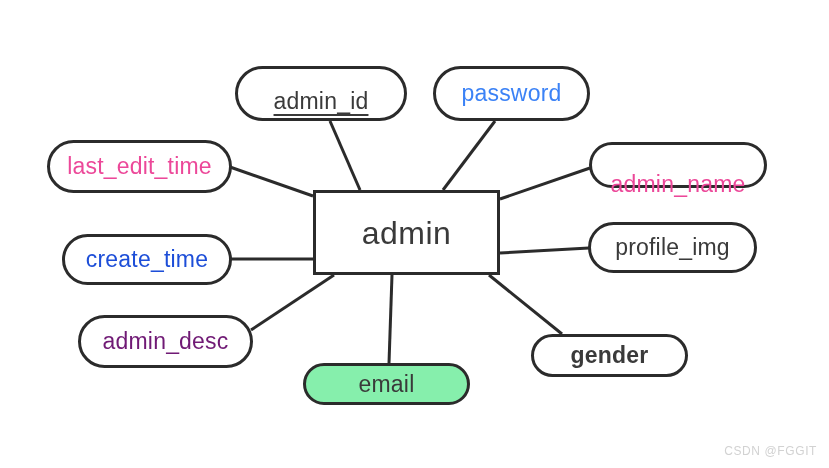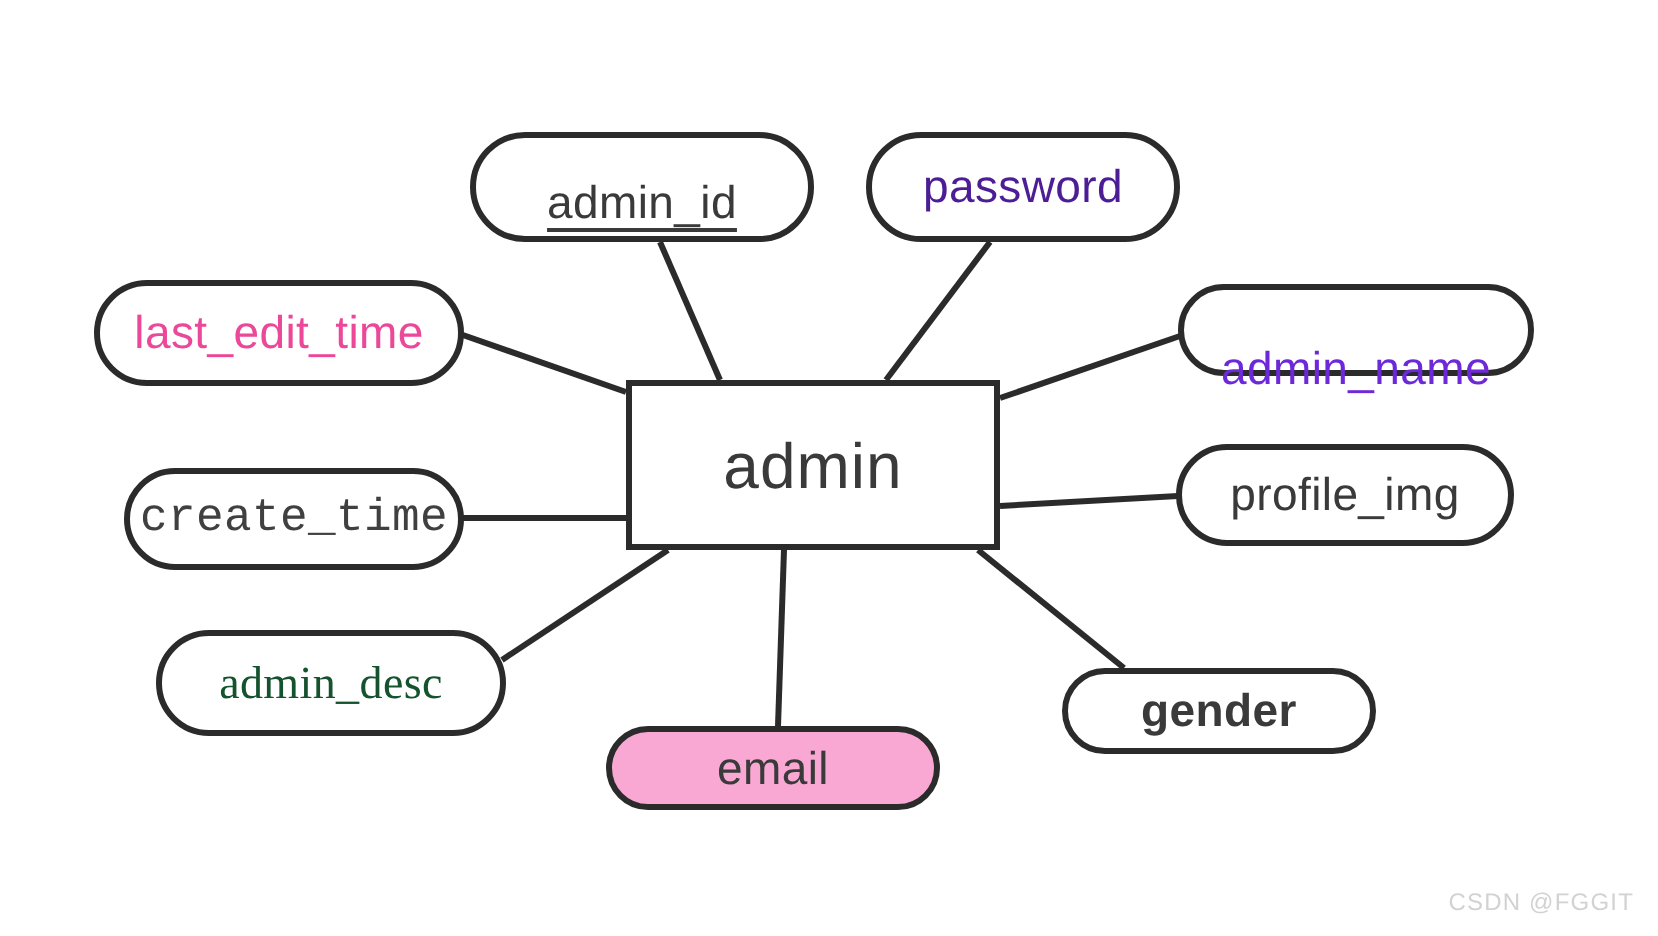--- a/index.html
+++ b/index.html
@@ -89,39 +89,39 @@
     </svg>
 
   <div id="nodes-layer">
       <div class="node entity" style="left: 313px; top: 190px; width: 187px; height: 85px; border-color: rgb(43, 43, 43); background: rgb(255, 255, 255);">
         <span class="label" style="color: rgb(58, 58, 58);">admin</span>
       </div>
       <div class="node attribute" style="left: 235px; top: 66px; width: 172px; height: 55px; border-color: rgb(43, 43, 43); background: rgb(255, 255, 255);">
         <span class="label pk" style="color: rgb(58, 58, 58); margin-top: 16px;">admin_id</span>
       </div>
       <div class="node attribute" style="left: 433px; top: 66px; width: 157px; height: 55px; border-color: rgb(43, 43, 43); background: rgb(255, 255, 255);">
-        <span class="label" style="color: #4c1d95;">password</span>
+        <span class="label" style="color: #3b82f6;">password</span>
       </div>
       <div class="node attribute" style="left: 47px; top: 140px; width: 185px; height: 53px; border-color: rgb(43, 43, 43); background: rgb(255, 255, 255);">
         <span class="label" style="color: #ec4899;">last_edit_time</span>
       </div>
       <div class="node attribute" style="left: 62px; top: 234px; width: 170px; height: 51px; border-color: rgb(43, 43, 43); background: rgb(255, 255, 255);">
-        <span class="label" style="color: #404040; font-family: Liberation Mono, monospace;">create_time</span>
+        <span class="label" style="color: #1d4ed8;">create_time</span>
       </div>
       <div class="node attribute" style="left: 78px; top: 315px; width: 175px; height: 53px; border-color: rgb(43, 43, 43); background: rgb(255, 255, 255);">
-        <span class="label" style="color: #14532d; font-family: Liberation Serif, serif;">admin_desc</span>
+        <span class="label" style="color: #701a75;">admin_desc</span>
       </div>
-      <div class="node attribute" style="left: 303px; top: 363px; width: 167px; height: 42px; border-color: rgb(43, 43, 43); background: #f9a8d4;">
+      <div class="node attribute" style="left: 303px; top: 363px; width: 167px; height: 42px; border-color: rgb(43, 43, 43); background: #86efac;">
         <span class="label" style="color: rgb(58, 58, 58);">email</span>
       </div>
       <div class="node attribute" style="left: 531px; top: 334px; width: 157px; height: 43px; border-color: rgb(43, 43, 43); background: rgb(255, 255, 255); font-weight: bold;">
         <span class="label" style="color: rgb(58, 58, 58);">gender</span>
       </div>
       <div class="node attribute" style="left: 589px; top: 142px; width: 178px; height: 46px; border-color: rgb(43, 43, 43); background: rgb(255, 255, 255);">
-        <span class="label" style="color: #6d28d9; margin-top: 39px;">admin_name</span>
+        <span class="label" style="color: #ec4899; margin-top: 39px;">admin_name</span>
       </div>
       <div class="node attribute" style="left: 588px; top: 222px; width: 169px; height: 51px; border-color: rgb(43, 43, 43); background: rgb(255, 255, 255); text-align: right;">
         <span class="label" style="color: rgb(58, 58, 58);">profile_img</span>
       </div>
     </div>
 
   <div id="watermark" style="color: rgb(210, 210, 210);">CSDN @FGGIT</div>
 
 </div>
 

